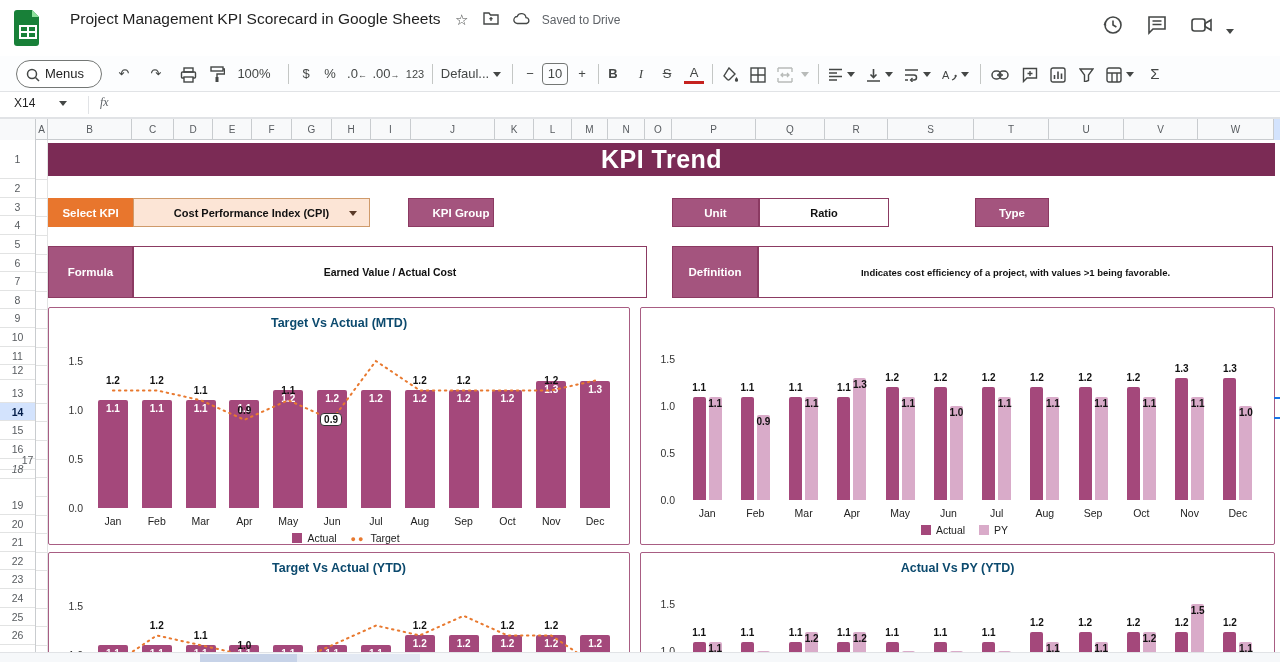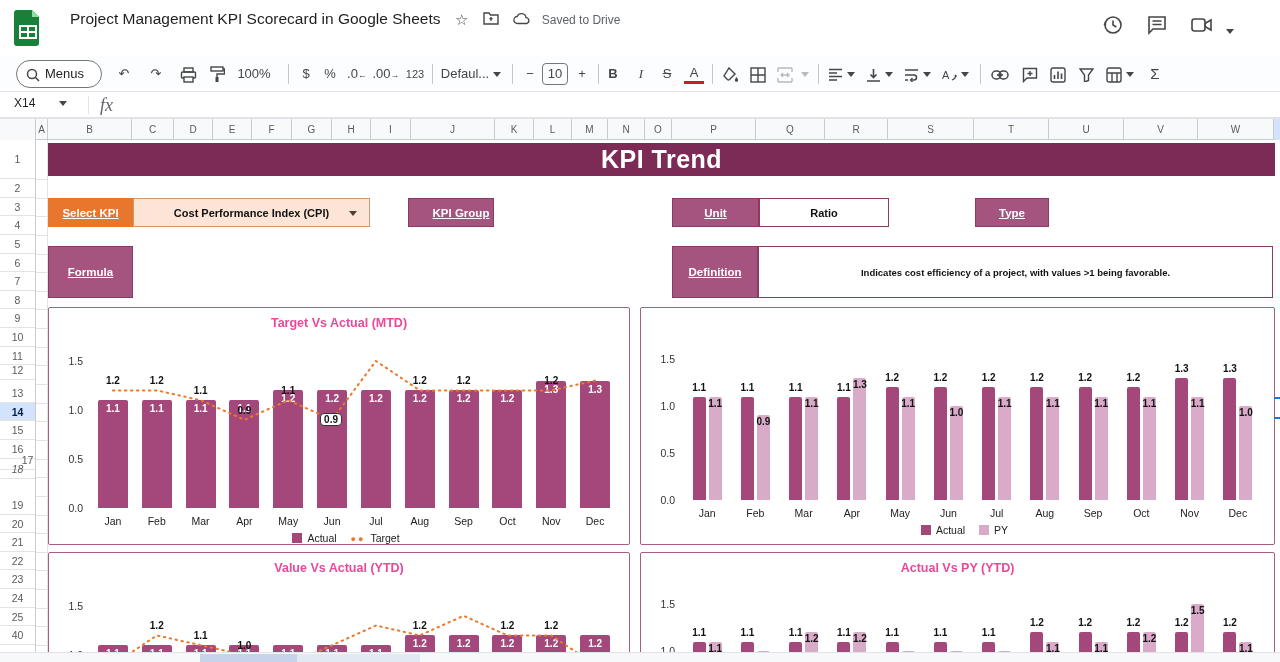--- a/index.html
+++ b/index.html
@@ -25,53 +25,53 @@
   .tb-sep { position:absolute; top:8px; width:1px; height:20px; background:#c4c7c5; }
   #menus-pill { position:absolute; left:16px; top:4px; width:86px; height:28px; border:1px solid #747775;
     border-radius:14px; background:#fff; font-size:13px; color:#1f1f1f; line-height:26px; padding-left:28px; }
   .caret { display:inline-block; width:0; height:0; border-left:4px solid transparent;
     border-right:4px solid transparent; border-top:5px solid #444746; margin-left:4px; vertical-align:middle; }
   #fontsize-box { border:1px solid #747775; border-radius:4px; width:26px; height:22px; line-height:20px; top:7px; }
   
   #formula-bar { position:absolute; left:0; top:92px; width:1280px; height:26px; background:#fff;
     border-bottom:1px solid #e1e3e6; }
   #cell-ref { position:absolute; left:14px; top:4px; font-size:12px; color:#1f1f1f; width:60px; }
-  #fx { position:absolute; left:100px; top:3px; font-size:18px; font-style:italic; color:#5f6368;
+  #fx { position:absolute; left:100px; top:3px; font-size:12px; font-style:italic; color:#5f6368;
     font-family:"Liberation Serif", serif; }
   .fbar-sep { position:absolute; left:88px; top:4px; width:1px; height:18px; background:#e1e3e6; }
   
   #col-headers { position:absolute; left:0; top:118px; width:1280px; height:22px; background:#f8f9fa;
     border-bottom:1px solid #c9cccf; border-top:1px solid #e1e3e6; }
   .col-cell { position:absolute; top:0; height:21px; border-right:1px solid #c9cccf; font-size:10px;
     color:#575b5f; text-align:center; line-height:21px; }
   #corner { position:absolute; left:0; top:0; width:36px; height:21px; background:#f8f9fa;
     border-right:1px solid #c9cccf; }
   #x-sliver { position:absolute; left:1274px; top:0; width:6px; height:21px; background:#d3e3fd; }
   #grid { position:absolute; left:0; top:140px; width:1280px; height:522px; background:#fff; overflow:hidden; }
   #row-headers { position:absolute; left:0; top:0; width:36px; height:522px; background:#fff;
     border-right:1px solid #c9cccf; }
   .row-cell { position:absolute; left:0; width:35px; border-bottom:1px solid #e2e3e3; font-size:10.5px;
     color:#575b5f; text-align:center; }
   .row-sel { background:#d3e3fd; color:#041e49; font-weight:bold; }
   #colA-strip { position:absolute; left:36px; top:0; width:12px; height:522px; border-right:1px solid #e2e3e3; }
   .gridline { position:absolute; left:0; width:12px; height:1px; background:#e2e3e3; }
   
   .lbl-cell { position:absolute; color:#fff; font-weight:bold; font-size:11.5px; text-align:center; }
-  .lbl-inner { display:flex; align-items:center; justify-content:center; height:100%;text-decoration:underline; }
+  .lbl-inner { display:flex; align-items:center; justify-content:center; height:100%; }
   .val-cell { position:absolute; background:#fff; font-weight:bold; font-size:11px; color:#111;
     text-align:center; display:flex; align-items:center; justify-content:center; }
   #banner { position:absolute; display:flex; align-items:center; justify-content:center;
     color:#fff; font-weight:bold; font-size:25px; letter-spacing:0.5px; }
   #kpi-dropdown { position:absolute; font-weight:bold; font-size:11px; color:#111;
     display:flex; align-items:center; justify-content:center; }
   #kpi-dropdown .dd-caret { position:absolute; right:12px; top:12px; }
   
   .chart-box { position:absolute; background:#fff; border:1px solid #a85d83; border-radius:2px; }
   .chart-title { position:absolute; left:0; top:8px; width:100%; text-align:center; font-weight:bold;
-    font-size:12.5px; color:#ec4899; }
+    font-size:12.5px; color:#0c4a6e; }
   .ytick { position:absolute; width:30px; text-align:right; font-size:10.5px; color:#333; }
   .bar { position:absolute; border-radius:2px 2px 0 0; }
   .bar-label { position:absolute; width:100%; top:3px; text-align:center; color:#fff;
     font-weight:bold; font-size:10px; }
   .over-label { position:absolute; font-weight:bold; font-size:10px; color:#111; text-align:center;
     width:34px; margin-left:-17px; }
   .boxed { background:#fff; border:1px solid #333; border-radius:4px; width:auto; padding:0 3px;
     margin-left:-12px; }
   .month-label { position:absolute; font-size:10.5px; color:#222; text-align:center; width:40px; margin-left:-20px; }
   .legend { position:absolute; left:0; width:100%; text-align:center; font-size:10.5px; color:#222; }
@@ -342,21 +342,21 @@
       <div class="row-cell" style="top: 299.96px; height: 18.64px; line-height: 18.64px;">16</div>
       <div class="row-cell" style="top: 311px; height: 18.64px; line-height: 18.64px; padding-left: 20px;">17</div>
       <div class="row-cell" style="top: 320px; height: 18.64px; line-height: 18.64px; font-style: italic;">18</div>
       <div class="row-cell" style="top: 355.88px; height: 18.64px; line-height: 18.64px;">19</div>
       <div class="row-cell" style="top: 374.52px; height: 18.64px; line-height: 18.64px;">20</div>
       <div class="row-cell" style="top: 393.16px; height: 18.64px; line-height: 18.64px;">21</div>
       <div class="row-cell" style="top: 411.8px; height: 18.64px; line-height: 18.64px;">22</div>
       <div class="row-cell" style="top: 430.44px; height: 18.64px; line-height: 18.64px;">23</div>
       <div class="row-cell" style="top: 449.08px; height: 18.64px; line-height: 18.64px;">24</div>
       <div class="row-cell" style="top: 467.72px; height: 18.64px; line-height: 18.64px;">25</div>
-      <div class="row-cell" style="top: 486.36px; height: 18.64px; line-height: 18.64px;">40</div>
+      <div class="row-cell" style="top: 486.36px; height: 18.64px; line-height: 18.64px;">26</div>
     </div>
 
   <div id="banner" class="abs" style="left: 48px; top: 3px; width: 1227px; height: 33px; background: rgb(123, 43, 85);">
       <span>KPI Trend</span>
     </div>
 
   <div class="lbl-cell" id="select-kpi-label" style="left: 48px; top: 58px; width: 85px; height: 29px; background: rgb(232, 118, 45);">
       <div class="lbl-inner">Select KPI</div>
     </div>
   <div id="kpi-dropdown" style="left: 133px; top: 58px; width: 237px; height: 29px; background: rgb(252, 229, 214); border: 1px solid rgb(207, 154, 106);">
@@ -370,20 +370,21 @@
       <div class="lbl-inner">Unit</div>
     </div>
   <div class="val-cell" style="left: 759px; top: 58px; width: 130px; height: 29px; border: 1px solid rgb(139, 58, 98);">Ratio</div>
   <div class="lbl-cell mauve" style="left: 975px; top: 58px; width: 74px; height: 29px; background: rgb(164, 84, 126); border: 1px solid rgb(139, 58, 98);">
       <div class="lbl-inner">Type</div>
     </div>
 
   <div class="lbl-cell mauve" style="left: 48px; top: 106px; width: 85px; height: 52px; background: rgb(164, 84, 126); border: 1px solid rgb(139, 58, 98);">
       <div class="lbl-inner">Formula</div>
     </div>
+  <div class="val-cell" style="left: 133px; top: 106px; width: 514px; height: 52px; font-size: 10.5px; border: 1px solid rgb(139, 58, 98);">Earned Value / Actual Cost</div>
   <div class="lbl-cell mauve" style="left: 672px; top: 106px; width: 86px; height: 52px; background: rgb(164, 84, 126); border: 1px solid rgb(139, 58, 98);">
       <div class="lbl-inner">Definition</div>
     </div>
   <div class="val-cell" style="left: 758px; top: 106px; width: 515px; height: 52px; font-size: 9.5px; border: 1px solid rgb(139, 58, 98);">Indicates cost efficiency of a project, with values &gt;1 being favorable.</div>
 
   <div id="charts">
       <div class="chart-box" style="left: 48px; top: 167px; width: 582px; height: 238px;">
         <div class="chart-title">Target Vs Actual (MTD)</div>
         <div class="ytick" style="left: 4px; top: 194px;">0.0</div>
         <div class="ytick" style="left: 4px; top: 145px;">0.5</div>
@@ -512,21 +513,21 @@
         <div class="month-label" style="left: 307.375px; top: 199px;">Jun</div>
         <div class="month-label" style="left: 355.625px; top: 199px;">Jul</div>
         <div class="month-label" style="left: 403.875px; top: 199px;">Aug</div>
         <div class="month-label" style="left: 452.125px; top: 199px;">Sep</div>
         <div class="month-label" style="left: 500.375px; top: 199px;">Oct</div>
         <div class="month-label" style="left: 548.625px; top: 199px;">Nov</div>
         <div class="month-label" style="left: 596.875px; top: 199px;">Dec</div>
         <div class="legend" style="top: 216px;"><span class="sw" style="background: rgb(164, 72, 123);"></span>Actual<span class="sw" style="background: rgb(217, 171, 201);"></span>PY</div>
       </div>
       <div class="chart-box" style="left: 48px; top: 412px; width: 582px; height: 238px;">
-        <div class="chart-title">Value Vs Actual (YTD)</div>
+        <div class="chart-title">Target Vs Actual (YTD)</div>
         <div class="ytick" style="left: 4px; top: 96px;">1.0</div>
         <div class="ytick" style="left: 4px; top: 47px;">1.5</div>
         <div class="bar" style="left: 48.9167px; top: 92.2px; width: 30px; height: 107.8px; background: rgb(164, 72, 123);">
           <div class="bar-label">1.1</div>
         </div>
         <div class="bar" style="left: 92.75px; top: 92.2px; width: 30px; height: 107.8px; background: rgb(164, 72, 123);">
           <div class="bar-label">1.1</div>
         </div>
         <div class="bar" style="left: 136.583px; top: 92.2px; width: 30px; height: 107.8px; background: rgb(164, 72, 123);">
           <div class="bar-label">1.1</div>

